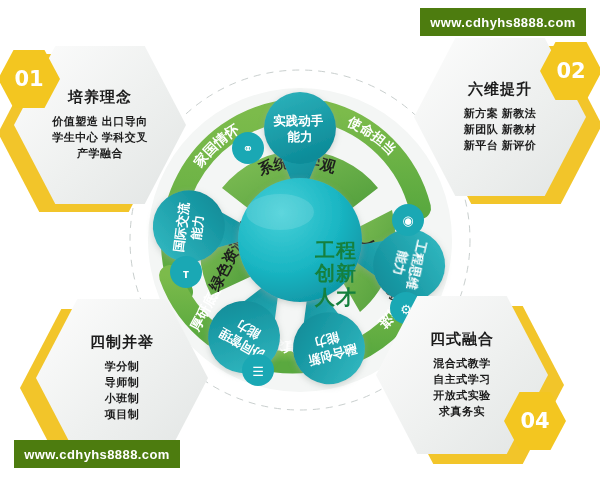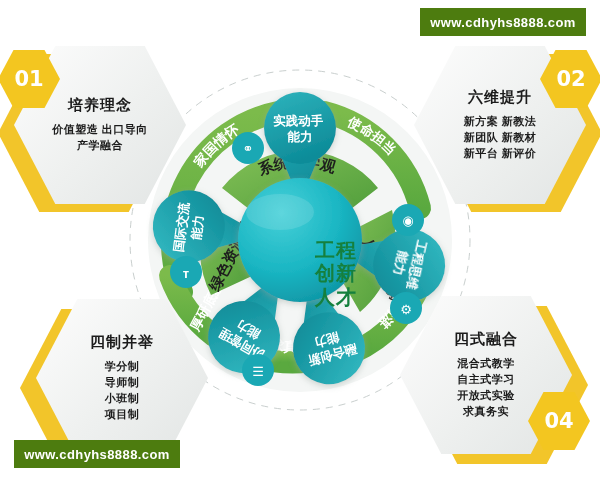--- a/index.html
+++ b/index.html
@@ -55,23 +55,23 @@
   .card-title{
     font-size:15px;font-weight:bold;letter-spacing:1px;margin-bottom:7px;
   }
   .card-line{
     font-size:11px;font-weight:bold;line-height:1.45;letter-spacing:.5px;
     white-space:nowrap;
   }
 
   
   #card-01{left:14px;top:46px;}
-  #card-02{left:414px;top:46px;}
+  #card-02{left:414px;top:38px;}
   #card-03{left:36px;top:299px;}
-  #card-04{left:400px;top:296px;}
+  #card-04{left:376px;top:296px;}
 
   
   #diagram{position:absolute;left:110px;top:40px;width:380px;height:400px;}
 
   
   svg{display:block;overflow:visible;}
   .green-ring-label{font-size:13.5px;font-weight:bold;fill:#ffffff;}
   .inner-green-label{font-size:15px;font-weight:bold;fill:#1d1d1d;}
   .teal-label{font-size:12.5px;font-weight:bold;fill:#ffffff;}
   .core-text{
@@ -268,20 +268,21 @@
       <span>人才</span>
     </div>
   </div>
 
   <div class="card" id="card-01">
     <div class="hex hex-yellow" style="transform:translate(-16px,8px);"></div>
     <div class="hex hex-body"></div>
     <div class="card-text">
       <div class="card-title">培养理念</div>
       <div class="card-line">价值塑造  出口导向</div>
+      <div class="card-line">学生中心  学科交叉</div>
       <div class="card-line">产学融合</div>
     </div>
     <div class="badge" style="left:-16px;top:4px;">01</div>
   </div>
 
   <div class="card" id="card-02">
     <div class="hex hex-yellow" style="transform:translate(16px,8px);"></div>
     <div class="hex hex-body"></div>
     <div class="card-text">
       <div class="card-title">六维提升</div>

